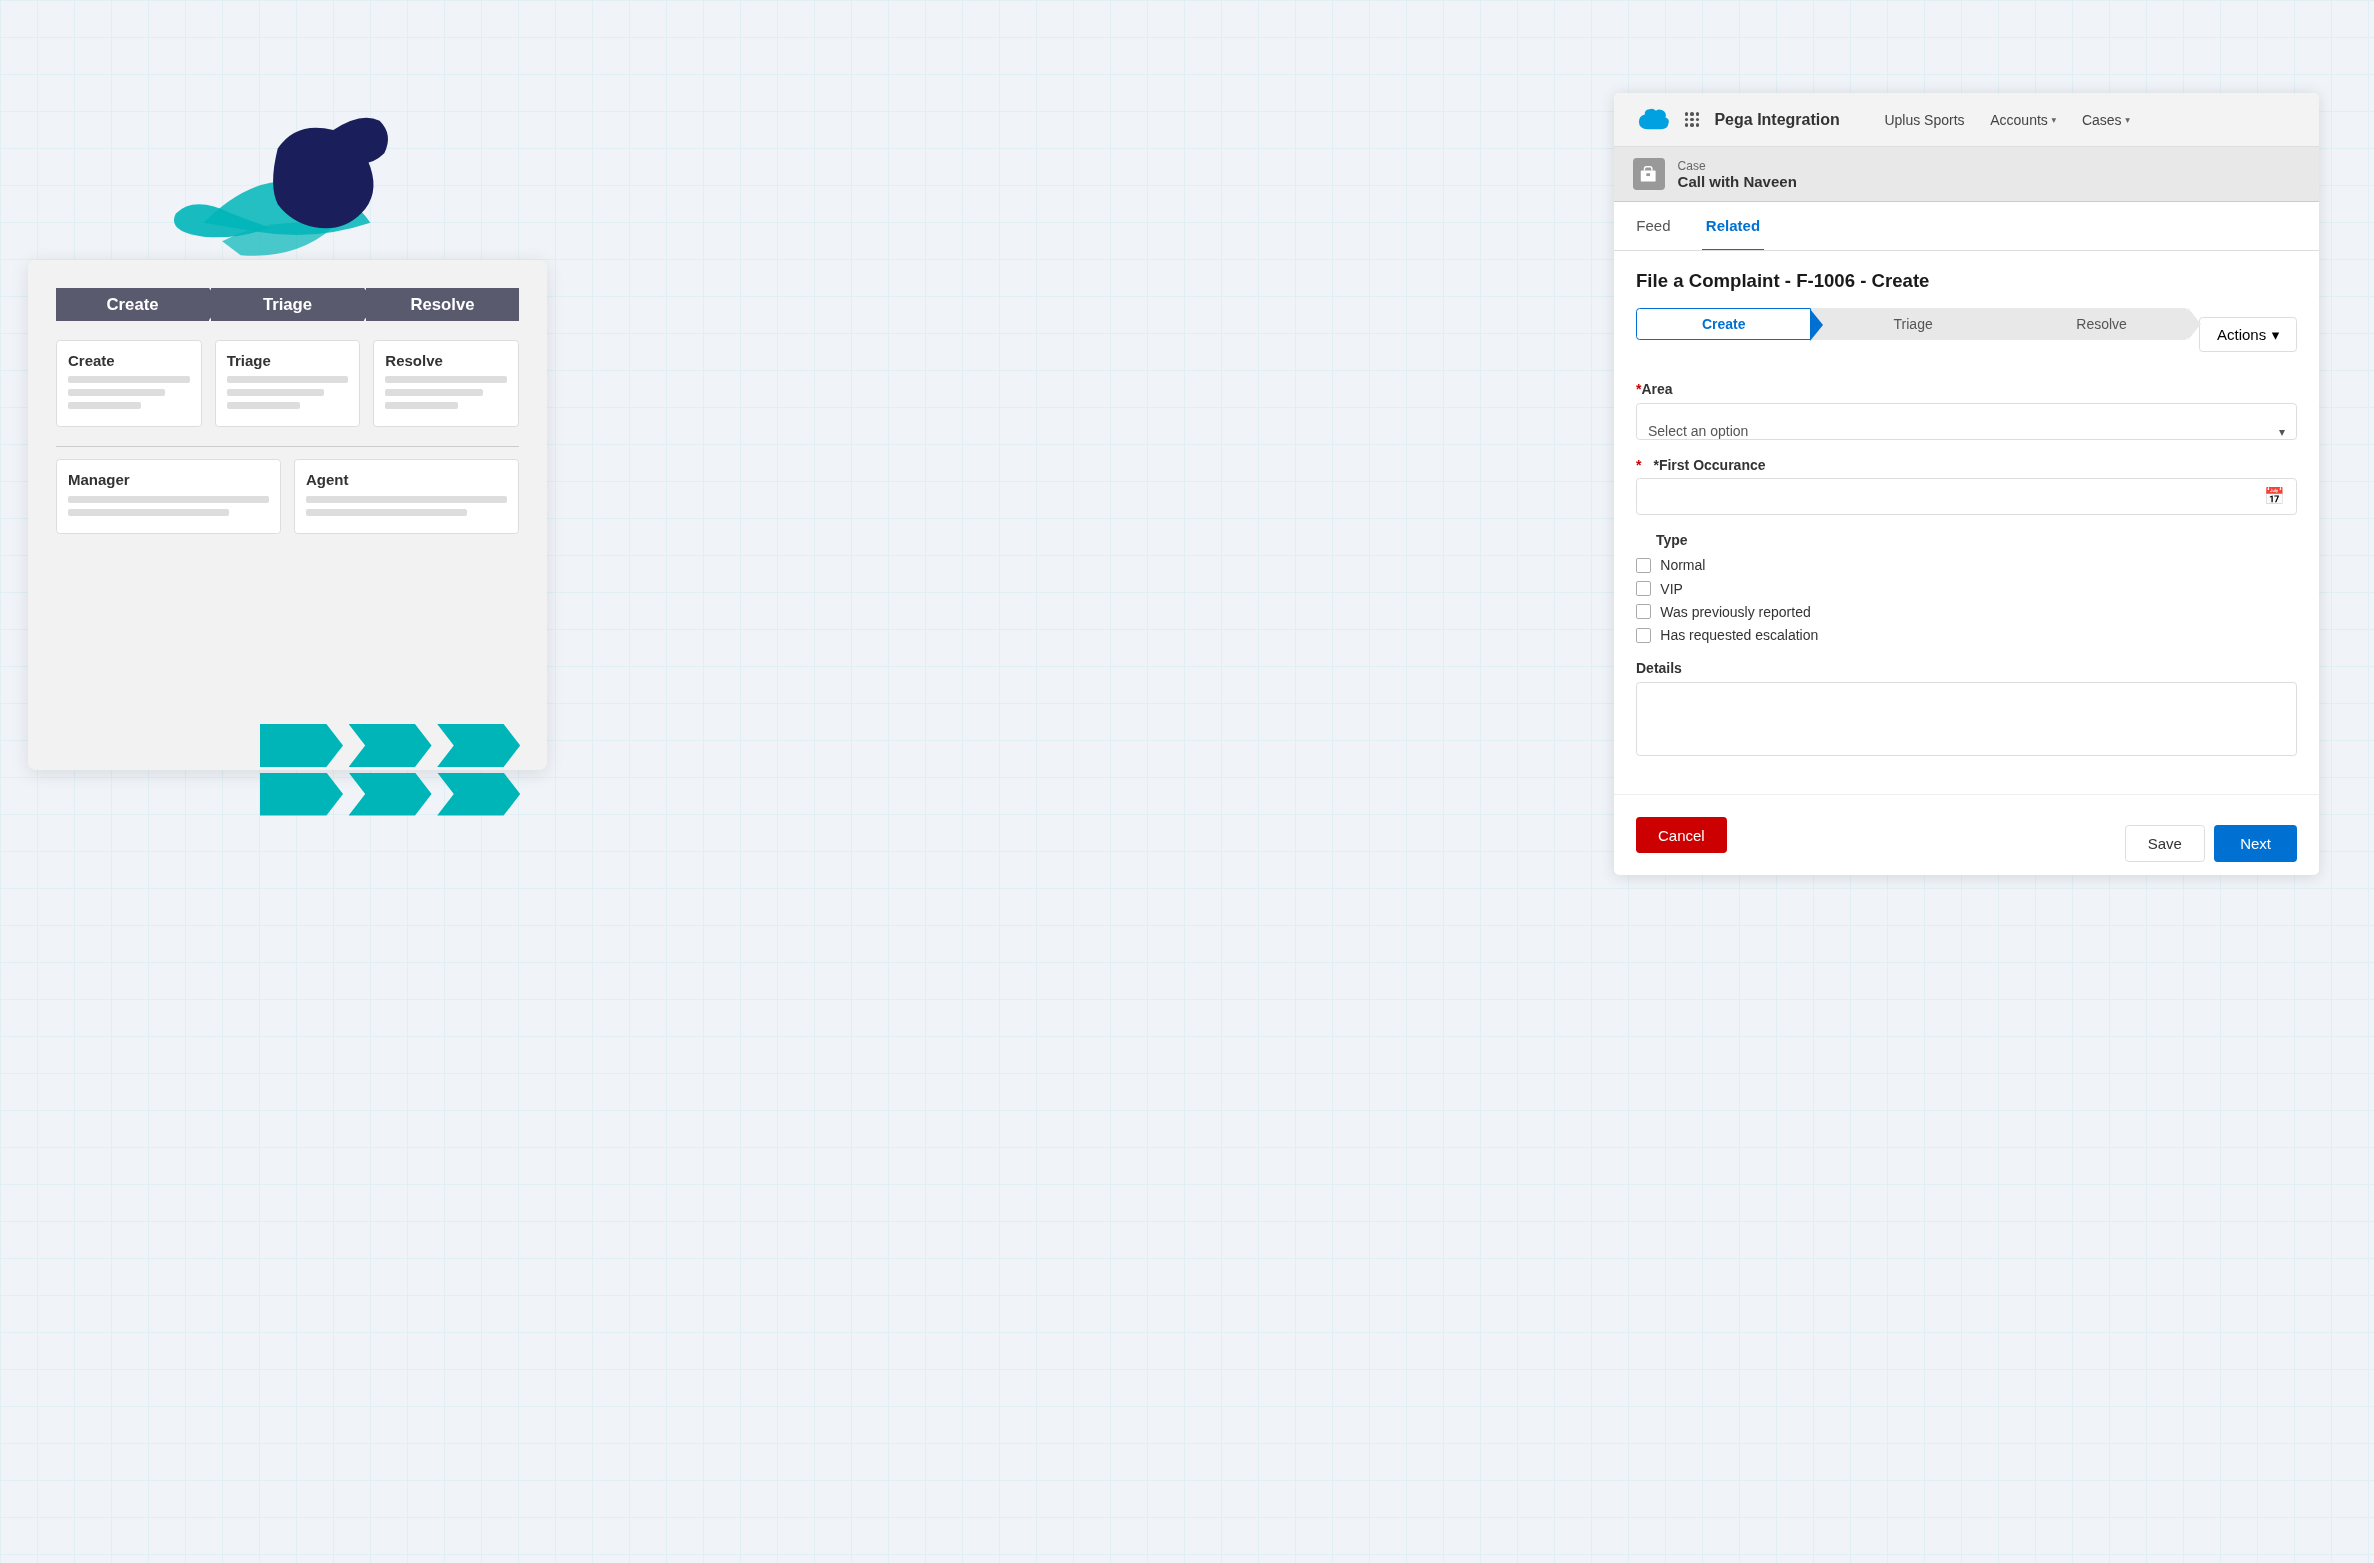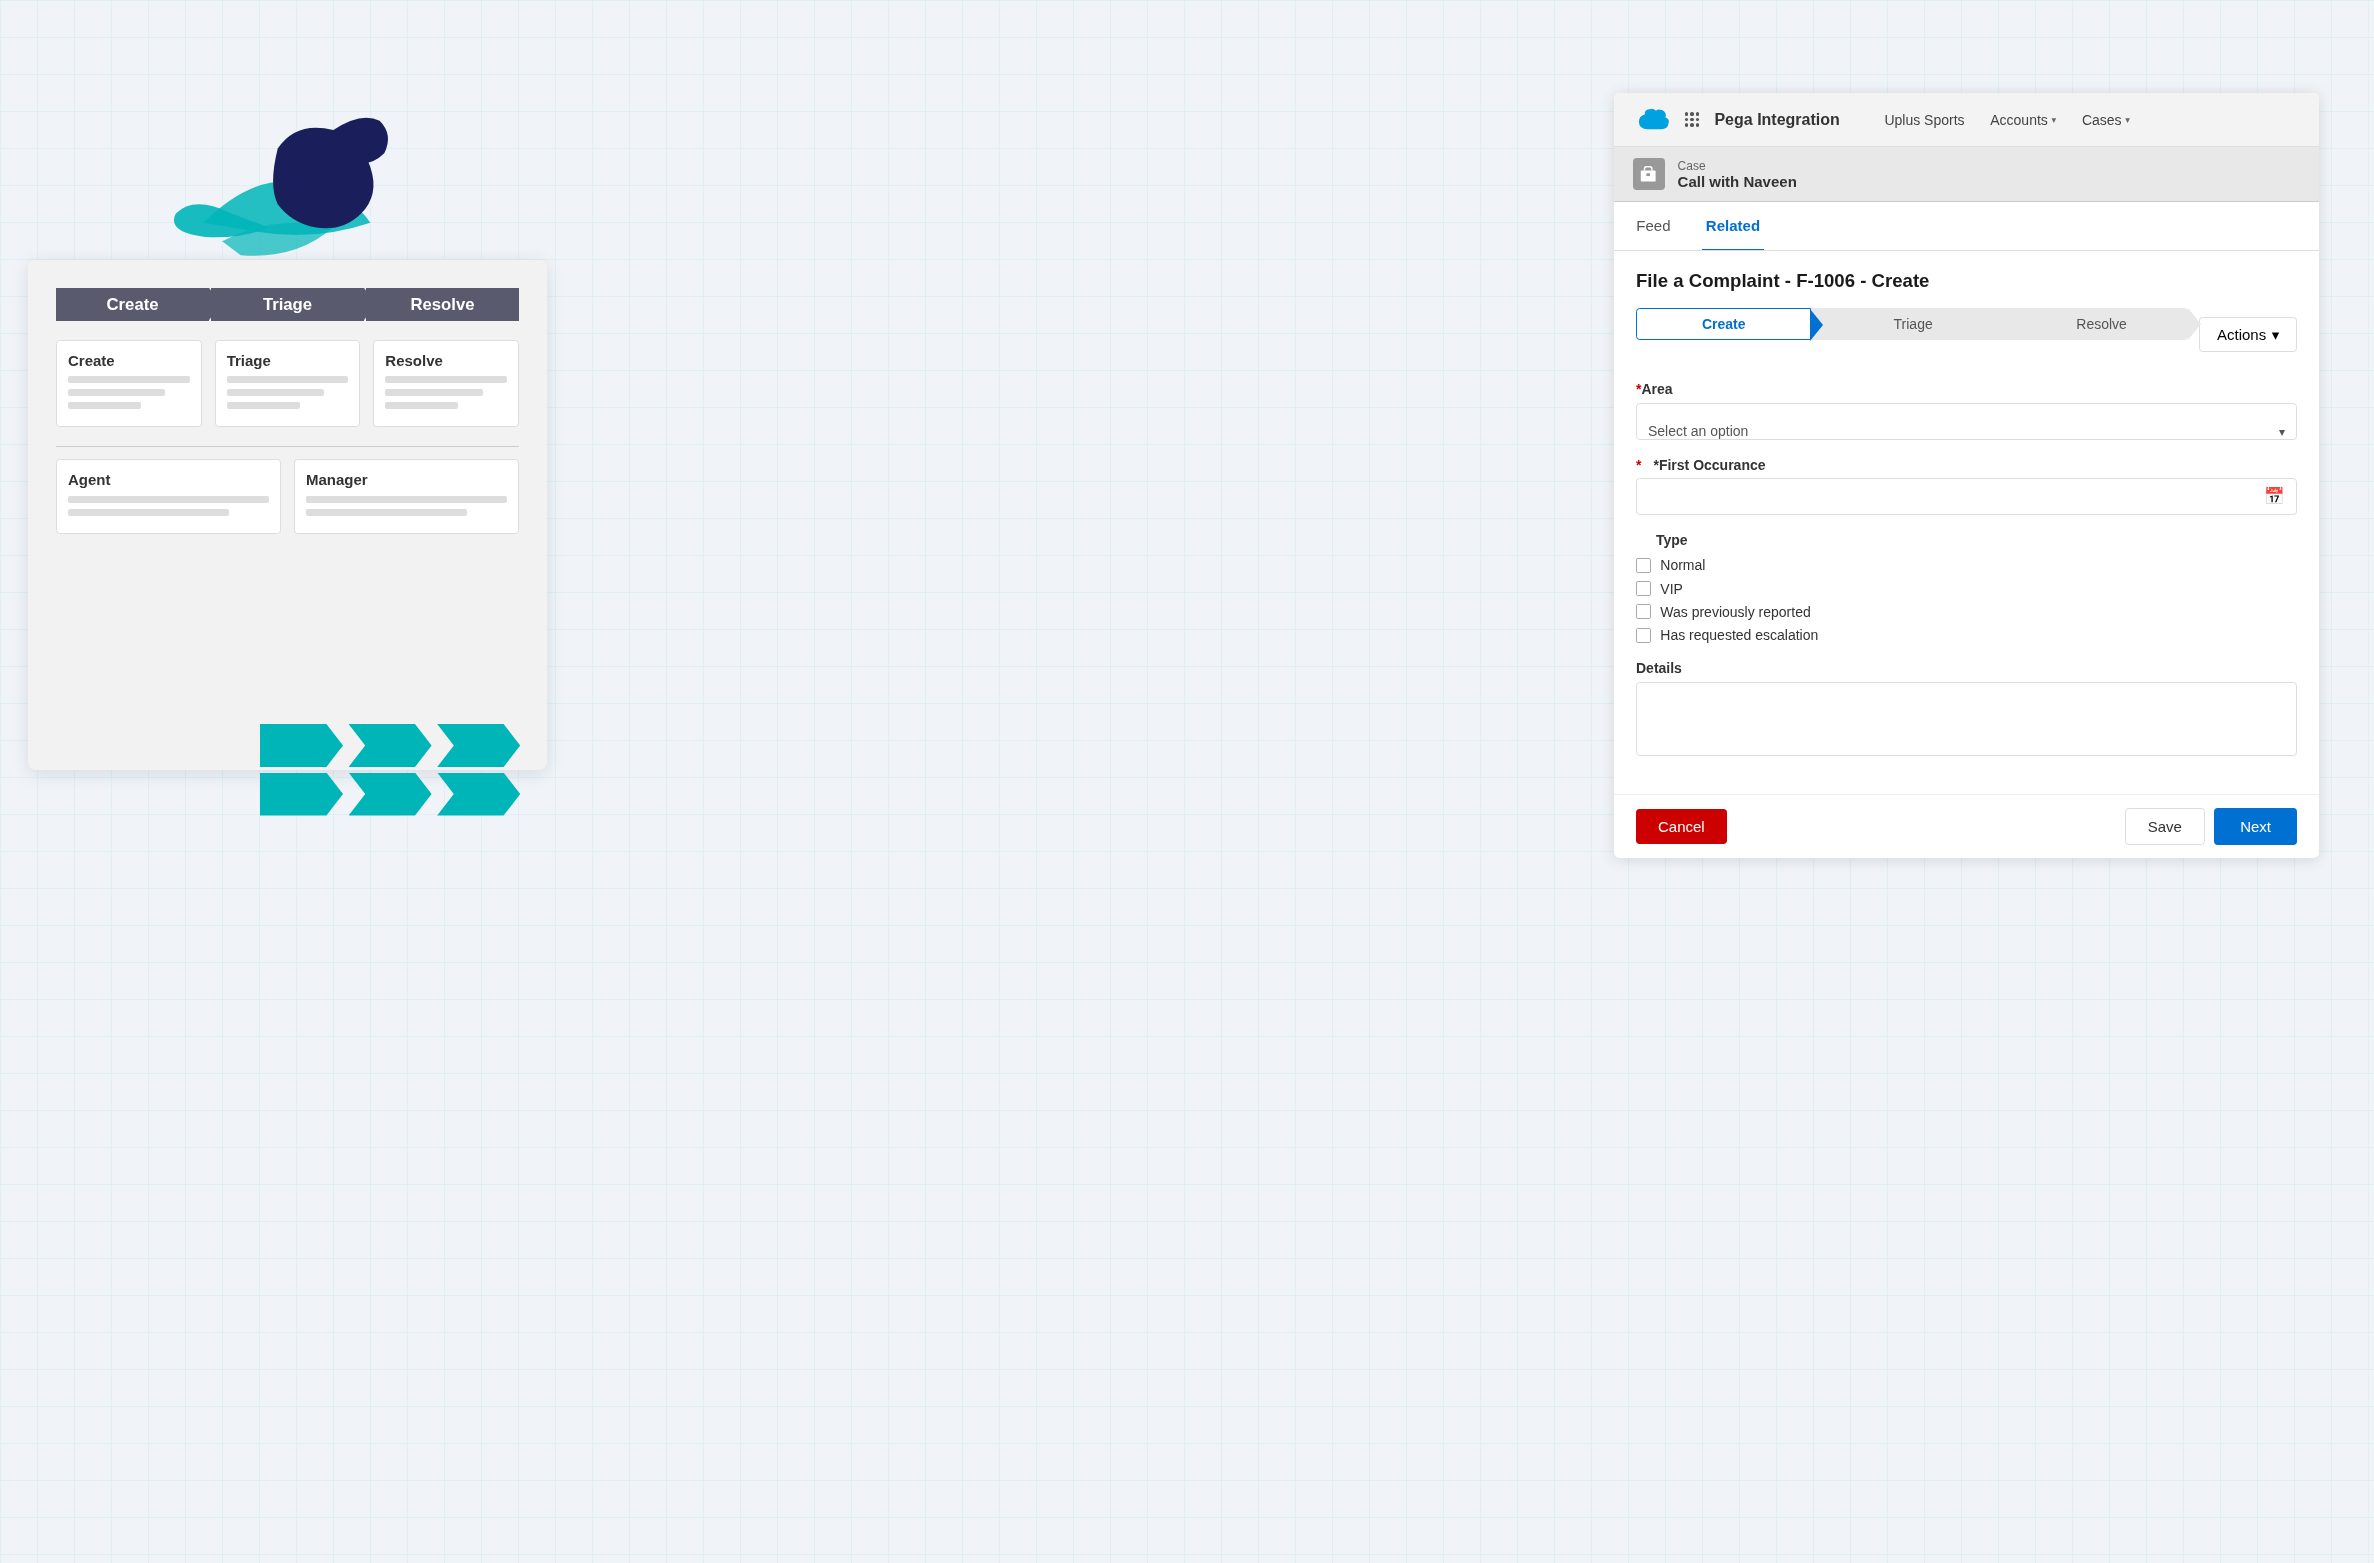--- a/index.html
+++ b/index.html
@@ -431,20 +431,21 @@
       color: white;
       border: none;
       border-radius: 3.7px;
       padding: 3px 26px;
       font-size: 15px;
       cursor: pointer;
     }
     .footer-right {
       display: flex;
       gap: 9.3px;
+      margin-top: 17px;
     }
 
     
     .grid-dots {
       display: grid;
       grid-template-columns: repeat(3, 3.7px);
       gap: 1.9px;
     }
     .grid-dot {
       width: 3.7px;
@@ -490,26 +491,26 @@
       <div class="workflow-box-line"></div>
       <div class="workflow-box-line short"></div>
       <div class="workflow-box-line shorter"></div>
     </div>
   </div>
 
   <div class="workflow-divider"></div>
 
   <div class="workflow-grid-2">
     <div class="workflow-box">
-      <div class="workflow-box-title">Agent</div>
+      <div class="workflow-box-title">Manager</div>
       <div class="workflow-box-line"></div>
       <div class="workflow-box-line short"></div>
     </div>
     <div class="workflow-box">
-      <div class="workflow-box-title">Manager</div>
+      <div class="workflow-box-title">Agent</div>
       <div class="workflow-box-line"></div>
       <div class="workflow-box-line short"></div>
     </div>
   </div>
 </div>
 
 <div class="arrows-decoration">
   <div class="arrow-row">
     <div class="teal-arrow"></div>
     <div class="teal-arrow"></div>

